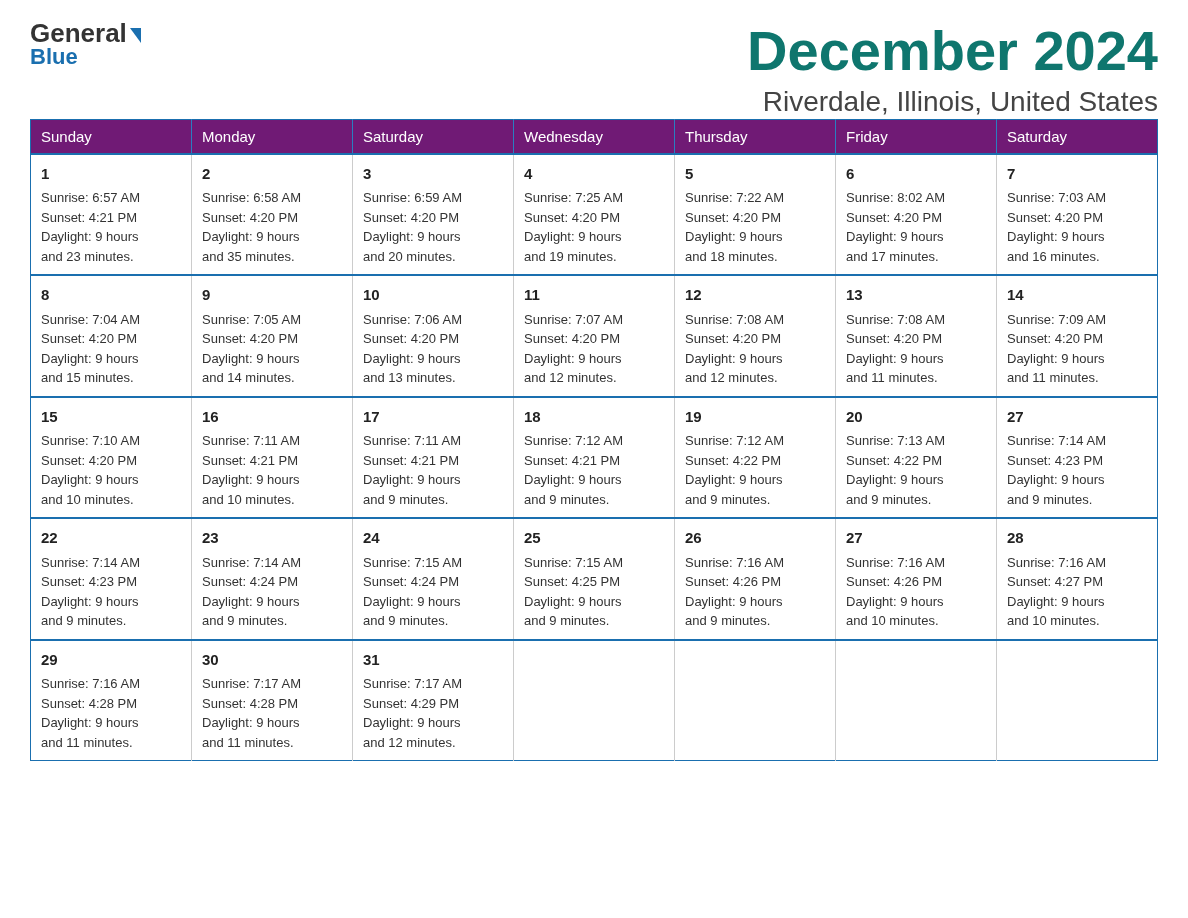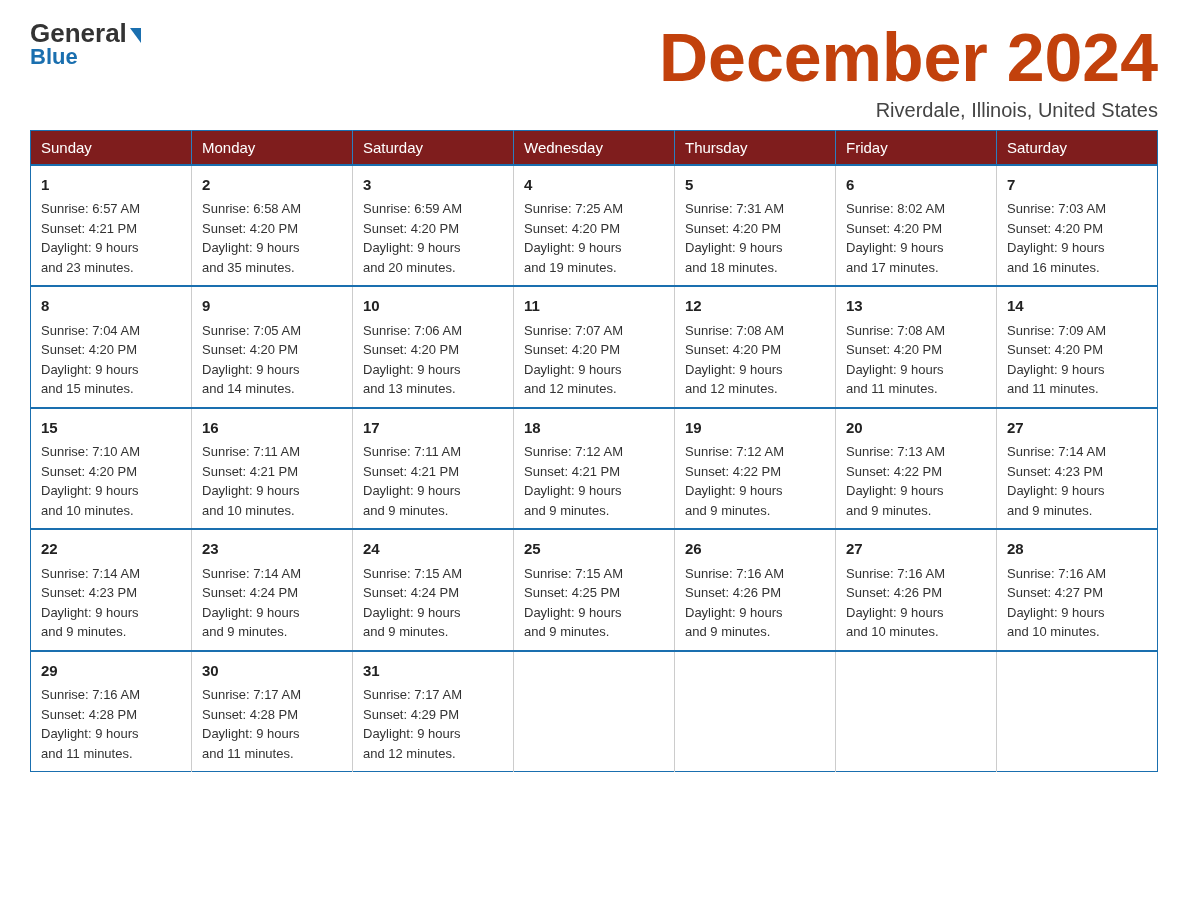--- a/index.html
+++ b/index.html
@@ -7,21 +7,21 @@
       font-family: Arial, sans-serif;
       background: #fff;
       width: 1188px;
       min-height: 918px;
       padding: 20px 30px;
     }
     .header {
       display: flex;
       justify-content: space-between;
       align-items: flex-start;
-      margin-bottom: 8px;
+      margin-bottom: 1px;
     }
     .logo {
       display: flex;
       flex-direction: column;
       align-items: flex-start;
     }
     .logo-general {
       font-size: 26px;
       font-weight: bold;
       color: #333;
@@ -34,38 +34,38 @@
       line-height: 1;
     }
     .logo-text-row {
       display: flex;
       align-items: center;
     }
     .title-block {
       text-align: right;
     }
     .month-title {
-      font-size: 68px;
+      font-size: 56px;
       font-weight: bold;
-      color: #c2410c;
+      color: #0f766e;
       line-height: 1.1;
       text-align: right;
     }
     .location {
-      font-size: 20px;
+      font-size: 28px;
       color: #444;
       margin-top: 4px;
     }
     .calendar {
       width: 100%;
       border-collapse: collapse;
       border: 1.5px solid #1a6faf;
     }
     .calendar thead tr {
-      background-color: #7f1d1d;
+      background-color: #701a75;
     }
     .calendar thead th {
       color: #fff;
       font-size: 15px;
       font-weight: normal;
       text-align: left;
       padding: 8px 10px;
       border-right: 1px solid #2a7fc0;
     }
     .calendar thead th:last-child {
@@ -129,21 +129,21 @@
       <th>Friday</th>
       <th>Saturday</th>
     </tr>
   </thead>
   <tbody id="calendar-body">
   <tr>
         <td><span class="day-num">1</span><span>Sunrise: 6:57 AM</span><br><span>Sunset: 4:21 PM</span><br><span>Daylight: 9 hours</span><br><span>and 23 minutes.</span></td>
         <td><span class="day-num">2</span><span>Sunrise: 6:58 AM</span><br><span>Sunset: 4:20 PM</span><br><span>Daylight: 9 hours</span><br><span>and 35 minutes.</span></td>
         <td><span class="day-num">3</span><span>Sunrise: 6:59 AM</span><br><span>Sunset: 4:20 PM</span><br><span>Daylight: 9 hours</span><br><span>and 20 minutes.</span></td>
         <td><span class="day-num">4</span><span>Sunrise: 7:25 AM</span><br><span>Sunset: 4:20 PM</span><br><span>Daylight: 9 hours</span><br><span>and 19 minutes.</span></td>
-        <td><span class="day-num">5</span><span>Sunrise: 7:31 AM</span><br><span>Sunset: 4:20 PM</span><br><span>Daylight: 9 hours</span><br><span>and 18 minutes.</span></td>
+        <td><span class="day-num">5</span><span>Sunrise: 7:22 AM</span><br><span>Sunset: 4:20 PM</span><br><span>Daylight: 9 hours</span><br><span>and 18 minutes.</span></td>
         <td><span class="day-num">6</span><span>Sunrise: 8:02 AM</span><br><span>Sunset: 4:20 PM</span><br><span>Daylight: 9 hours</span><br><span>and 17 minutes.</span></td>
         <td><span class="day-num">7</span><span>Sunrise: 7:03 AM</span><br><span>Sunset: 4:20 PM</span><br><span>Daylight: 9 hours</span><br><span>and 16 minutes.</span></td>
       </tr>
       <tr>
         <td><span class="day-num">8</span><span>Sunrise: 7:04 AM</span><br><span>Sunset: 4:20 PM</span><br><span>Daylight: 9 hours</span><br><span>and 15 minutes.</span></td>
         <td><span class="day-num">9</span><span>Sunrise: 7:05 AM</span><br><span>Sunset: 4:20 PM</span><br><span>Daylight: 9 hours</span><br><span>and 14 minutes.</span></td>
         <td><span class="day-num">10</span><span>Sunrise: 7:06 AM</span><br><span>Sunset: 4:20 PM</span><br><span>Daylight: 9 hours</span><br><span>and 13 minutes.</span></td>
         <td><span class="day-num">11</span><span>Sunrise: 7:07 AM</span><br><span>Sunset: 4:20 PM</span><br><span>Daylight: 9 hours</span><br><span>and 12 minutes.</span></td>
         <td><span class="day-num">12</span><span>Sunrise: 7:08 AM</span><br><span>Sunset: 4:20 PM</span><br><span>Daylight: 9 hours</span><br><span>and 12 minutes.</span></td>
         <td><span class="day-num">13</span><span>Sunrise: 7:08 AM</span><br><span>Sunset: 4:20 PM</span><br><span>Daylight: 9 hours</span><br><span>and 11 minutes.</span></td>

